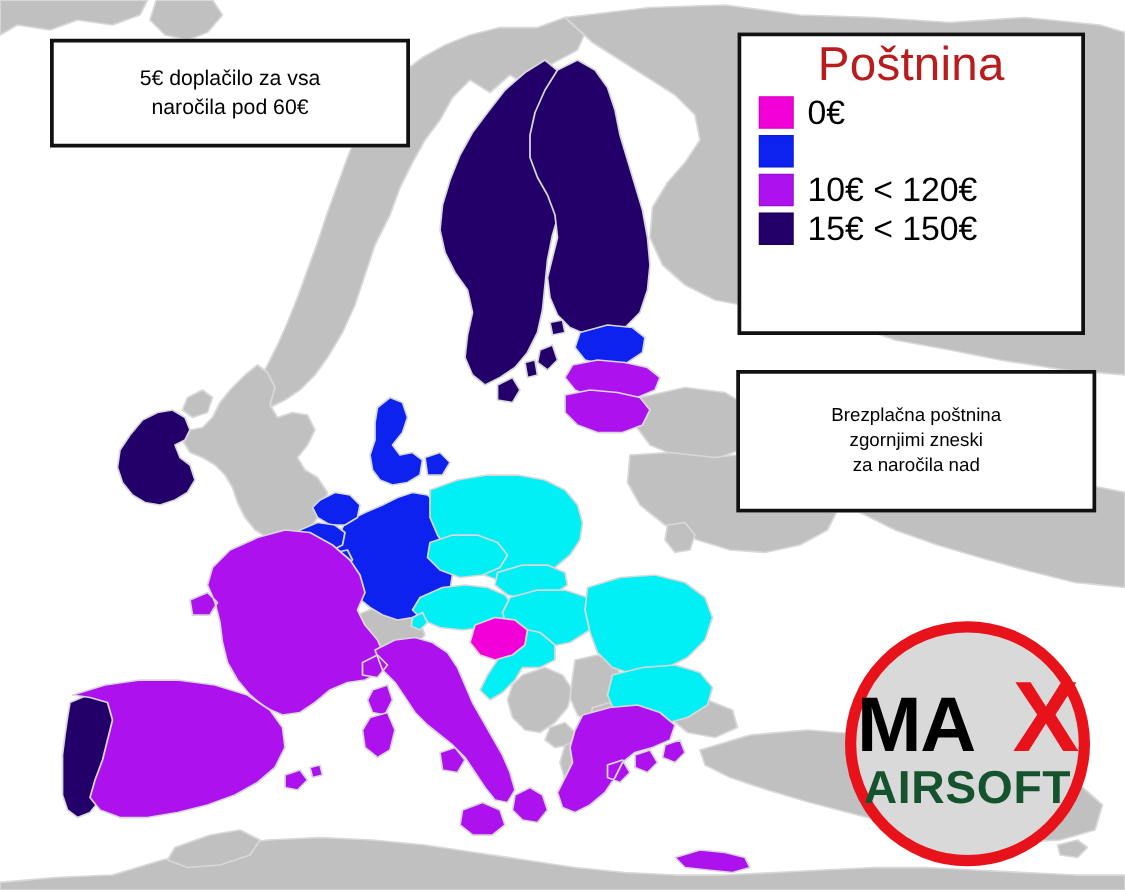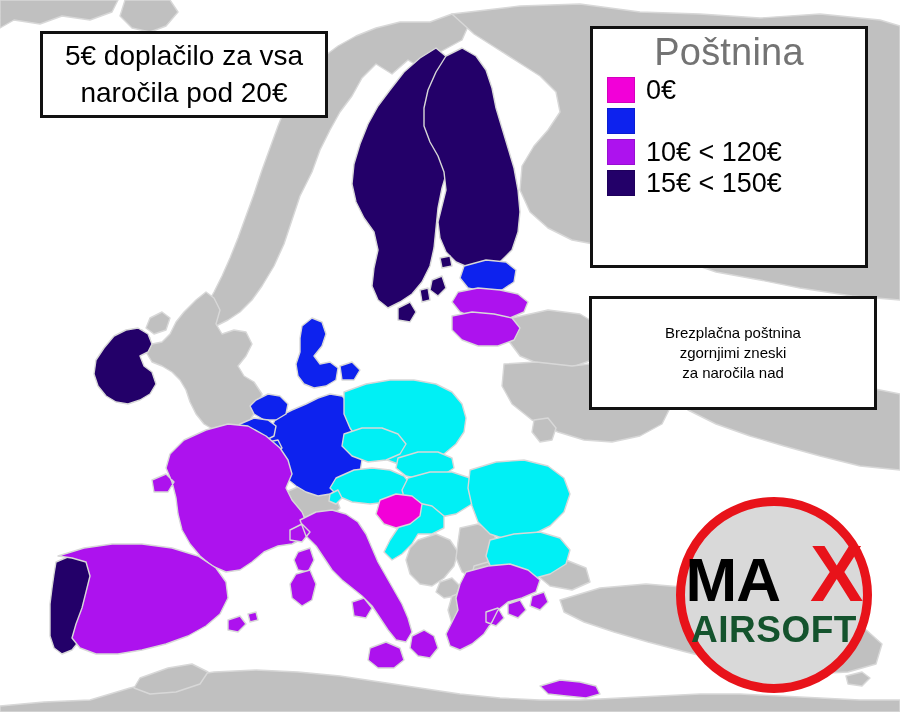--- a/index.html
+++ b/index.html
@@ -19,32 +19,32 @@
     background:#ffffff;
     border:3px solid #111111;
     box-sizing:border-box;
     display:flex;flex-direction:column;
     align-items:center;justify-content:center;
     text-align:center;
     color:#000000;
     line-height:1.32;
     z-index:30;
   }
-  #note-surcharge{left:40px;top:31px;width:288px;height:87px;font-size:28px;padding:0 28px;}
+  #note-surcharge{left:40px;top:31px;width:288px;height:87px;font-size:17px;padding:0 28px;}
   #note-freeship{left:589px;top:296px;width:288px;height:114px;font-size:15px;padding:0 8px;}
   .callout span{display:block;white-space:nowrap;}
 
   
   #legend{
     position:absolute;left:590px;top:26px;width:278px;height:242px;
     background:#ffffff;border:3px solid #111111;box-sizing:border-box;
     z-index:30;padding:2px 0 0 0;
   }
   #legend-title{
-    text-align:center;font-size:38px;color:#737373;line-height:1.05;
+    text-align:center;font-size:38px;color:#b91c1c;line-height:1.05;
     margin:2px 0 2px 0;letter-spacing:0.2px;
   }
   #legend-items{margin:0;padding:0 0 0 14px;}
   .legend-row{display:flex;align-items:center;height:31px;}
   .swatch{
     width:28px;height:26px;flex:0 0 28px;margin-right:11px;
     border:1px solid rgba(0,0,0,0.12);box-sizing:border-box;
   }
   .legend-label{font-size:27px;color:#000;line-height:1;white-space:nowrap;}
 
@@ -247,21 +247,21 @@
     <path class="land t10" d="M540,686 L560,680 L580,682 L596,686 L600,694 L586,698 L566,696
       L548,694 Z"></path>
 
     <path class="land free" d="M380,500 L396,494 L412,496 L422,504 L420,516 L410,524
       L396,528 L384,524 L376,514 Z"></path>
 
   </svg>
 
   <div class="callout" id="note-surcharge">
     <span>5€ doplačilo za vsa</span>
-    <span>naročila pod 20€</span>
+    <span>naročila pod 60€</span>
   </div>
 
   <div id="legend">
     <div id="legend-title">Poštnina</div>
     <div id="legend-items">
 
       <div class="legend-row">
         <span class="swatch" style="background:#f200d8"></span>
         <span class="legend-label">0€</span>
       </div>

